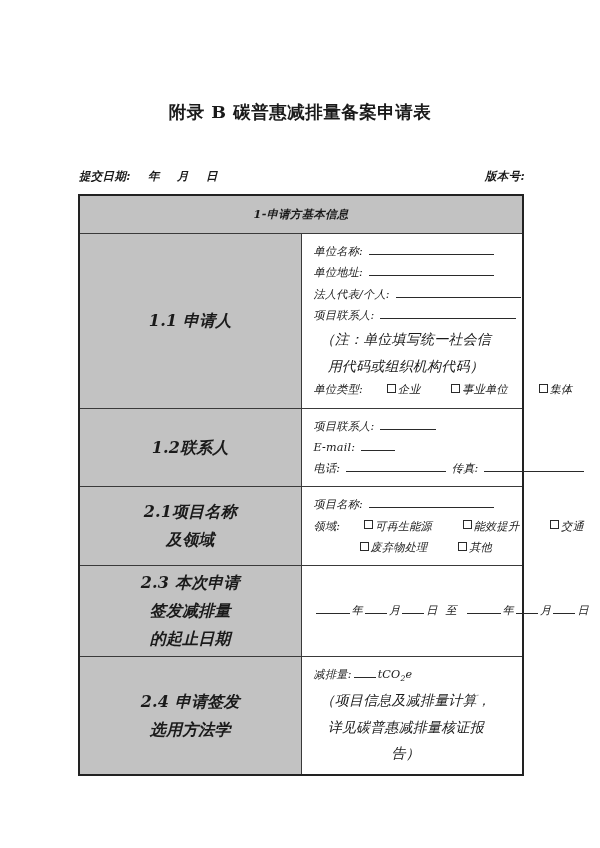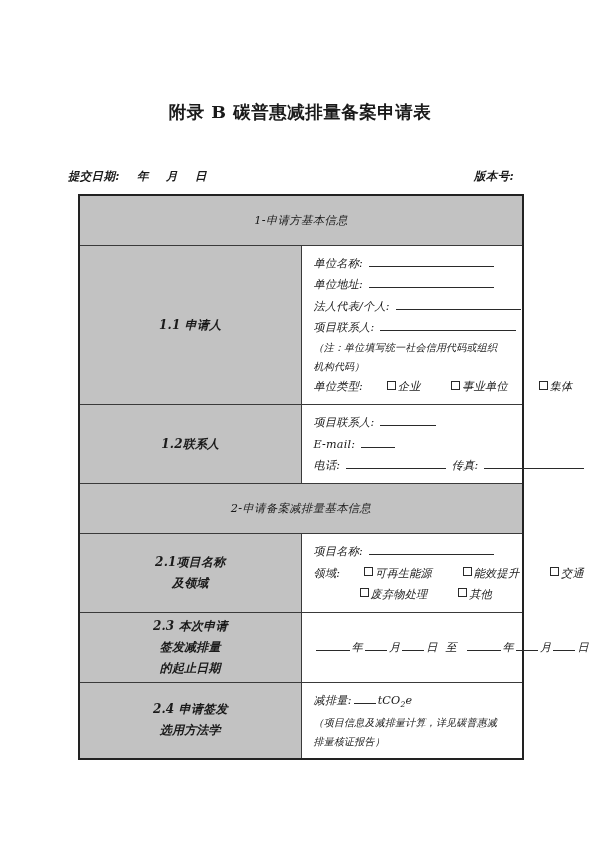--- a/index.html
+++ b/index.html
@@ -32,21 +32,21 @@
     font-size: 17.5px;
     font-weight: bold;
     letter-spacing: 0.5px;
     font-family: "DejaVu Serif", "Liberation Serif", serif;
   }
 
   
   .meta-row {
     position: absolute;
     top: 169px;
-    left: 68px;
+    left: 79px;
     width: 446px;
     font-size: 11.5px;
     font-weight: bold;
     font-style: italic;
     letter-spacing: 0.3px;
     display: flex;
     align-items: baseline;
   }
   .meta-left { white-space: pre; }
   .meta-spacer { flex: 1; }
@@ -65,31 +65,31 @@
   }
   .form-table td {
     border: 1px solid #3a3a3a;
     vertical-align: middle;
     padding: 0;
   }
   .section-head td {
     background: #c2c2c2;
     text-align: center;
     font-size: 11.3px;
-    font-weight: normal;
+    font-weight: bold;
     font-style: italic;
     letter-spacing: 0.4px;
     height: 21px;
-    padding: 14px 0;
+    padding: 8px 0;
   }
   td.label-cell {
     width: 76px;
     background: #c2c2c2;
     text-align: center;
-    font-size: 12px;
+    font-size: 16px;
     font-weight: bold;
     font-style: italic;
     letter-spacing: 0.2px;
     line-height: 1.75;
     padding: 3px 2px;
   }
   td.body-cell {
     background: #ffffff;
     font-size: 11.2px;
     font-style: italic;
@@ -118,21 +118,22 @@
     width: 7px;
     height: 7px;
     border: 1px solid #2a2a2a;
     margin-right: 2px;
     vertical-align: baseline;
     position: relative;
     top: -0.5px;
     background: #fff;
   }
   .note {
-    font-size: 10px;
+    font-size: 14px;
+    text-align: center;
   }
   .indent-line { padding-left: 26px; }
   .opt { margin-right: 7px; white-space: nowrap; display: inline-block; margin-left: 20px; }
   sub { font-size: 0.68em; }
 
   
   .page-number {
     position: absolute;
     top: 765px;
     left: 0;
@@ -207,23 +208,20 @@
         </div>
         <div class="field-line">
           <span>电话:</span>
           <span class="blank b-lg"></span>
           <span>传真:</span>
           <span class="blank b-lg"></span>
         </div>
       </td>
     </tr>
 
-    <tr class="section-head">
-      <td colspan="2">2-申请备案减排量基本信息</td>
-    </tr>
 
     <tr>
       <td class="label-cell">
         <div>2.1项目名称</div>
         <div>及领域</div>
       </td>
       <td class="body-cell">
         <div class="field-line">
           <span>项目名称:</span>
           <span class="blank b-xl"></span>

